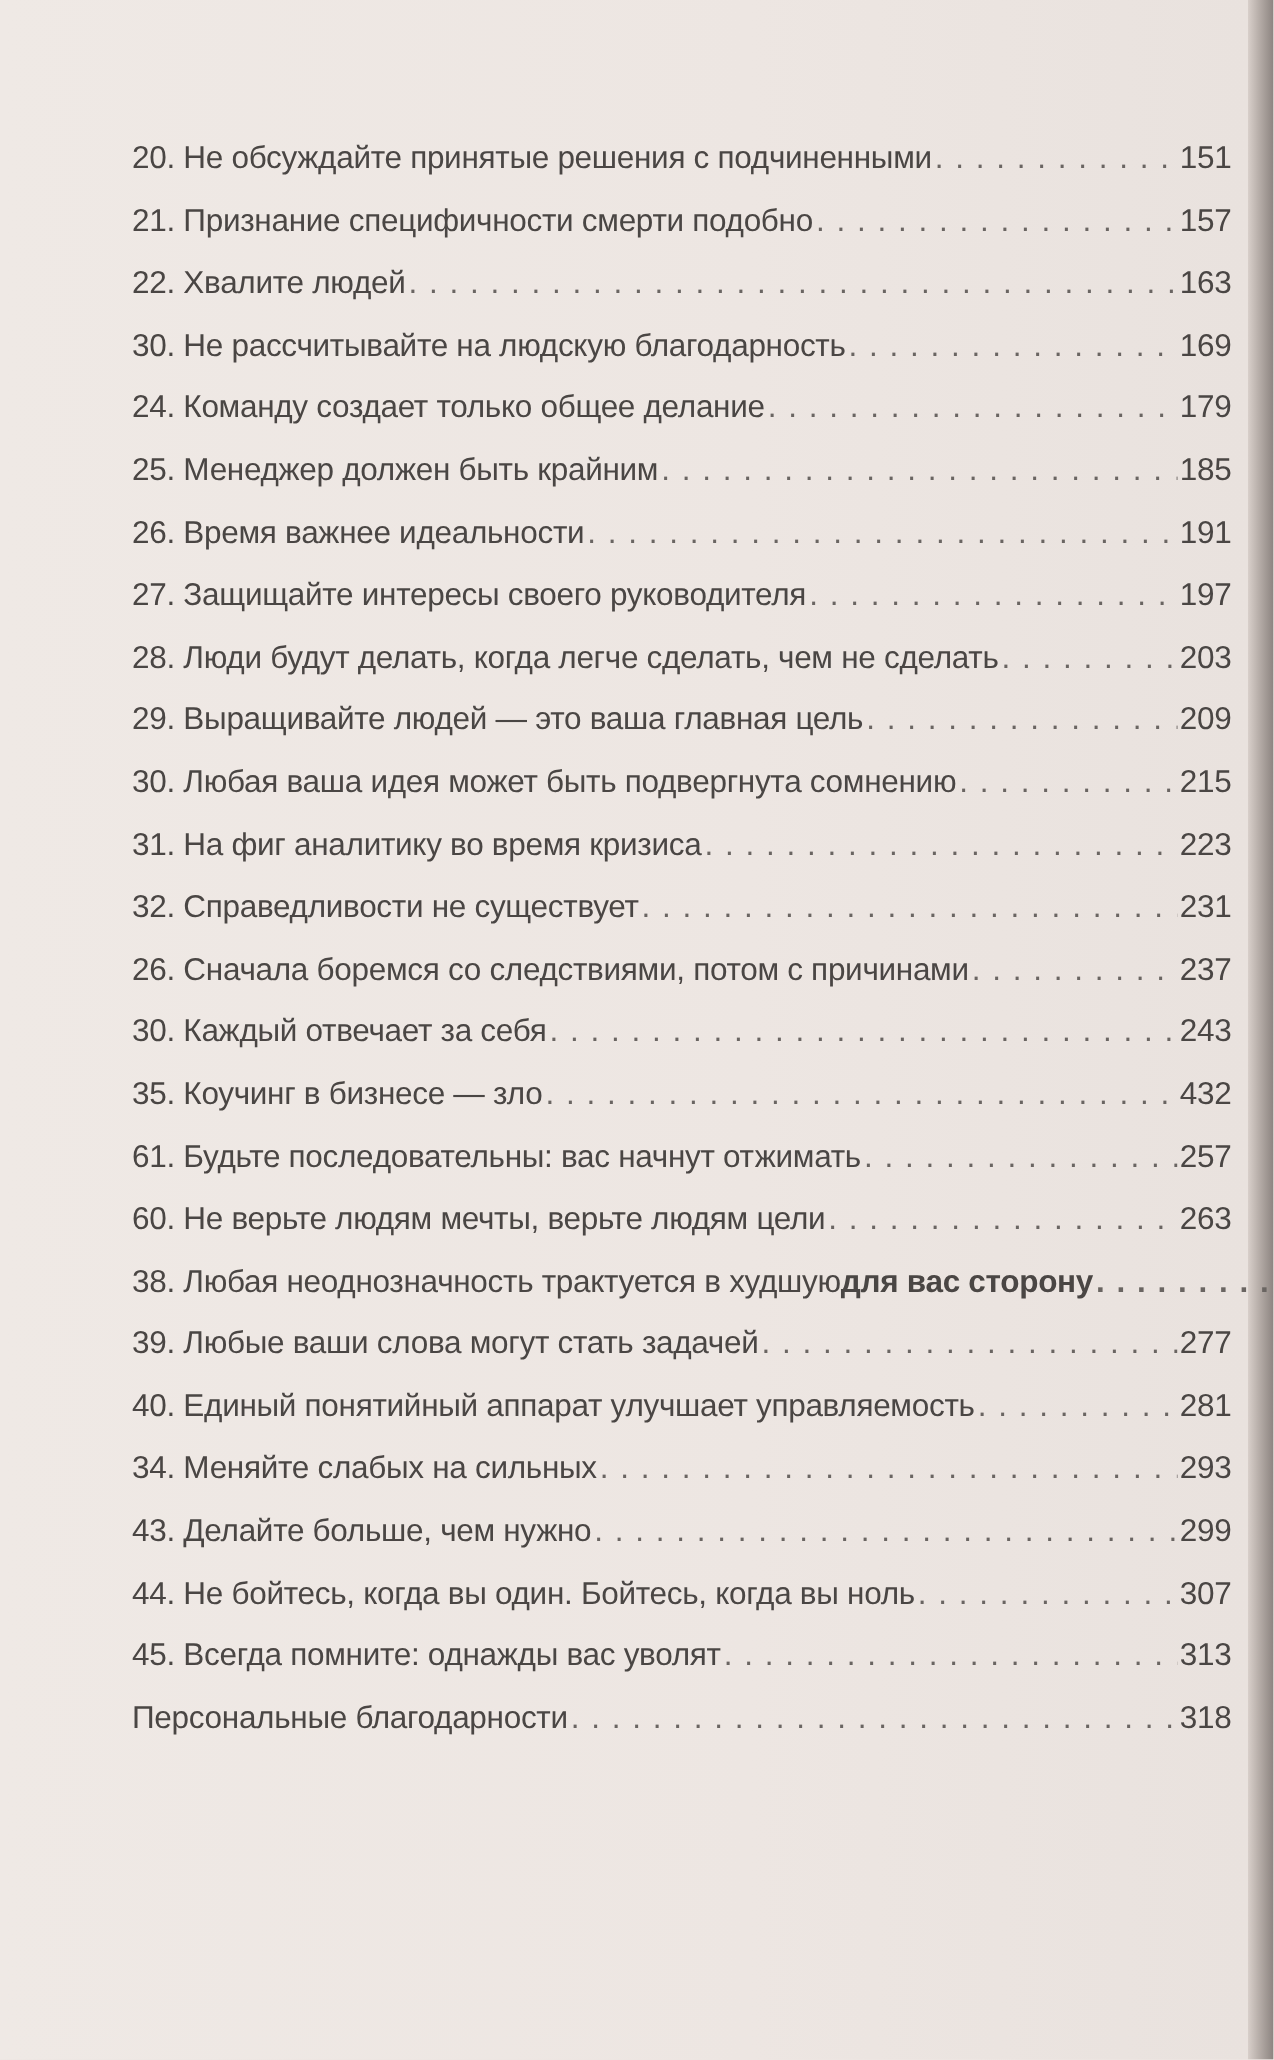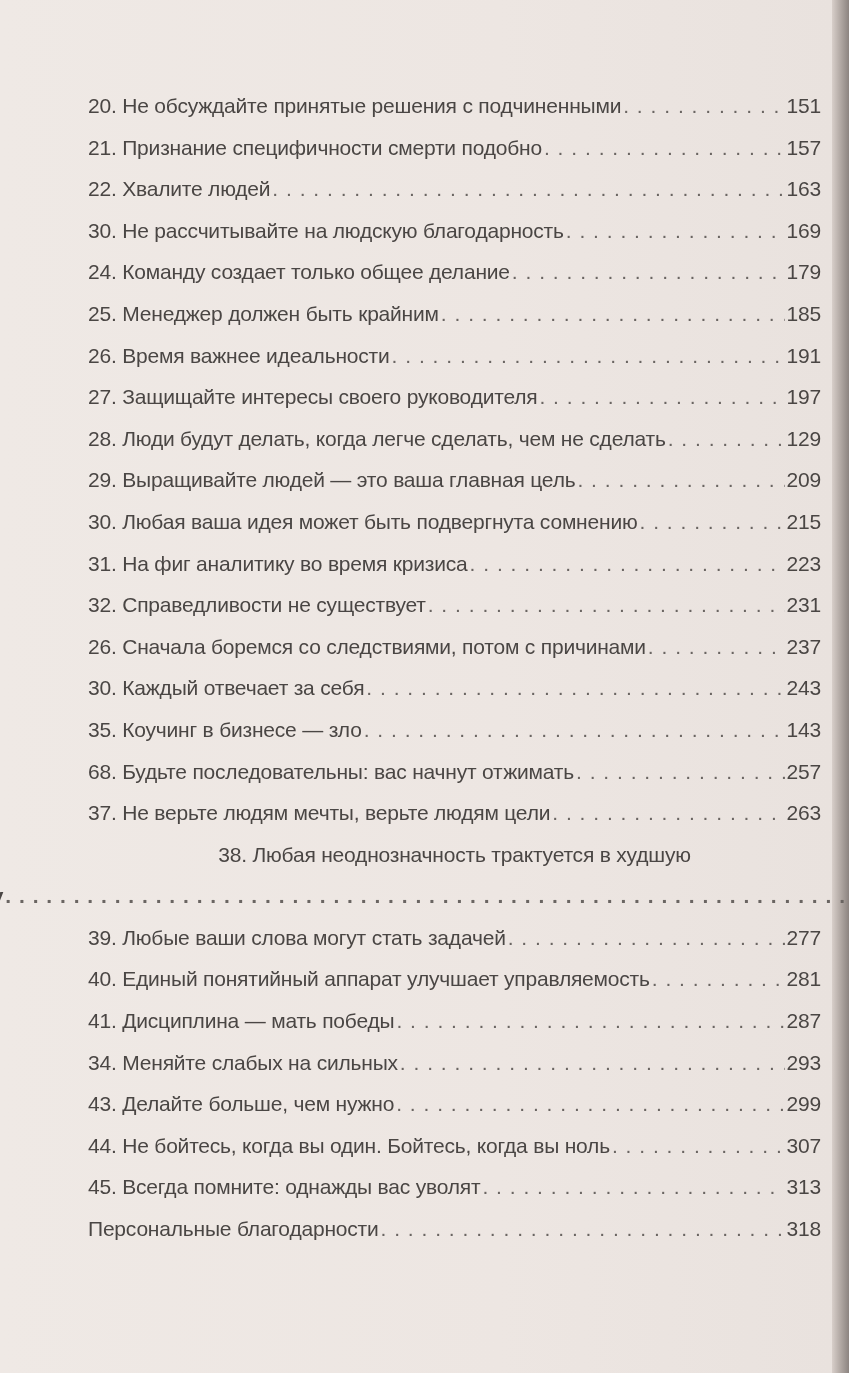--- a/index.html
+++ b/index.html
@@ -30,21 +30,21 @@
   .entry .title { white-space: nowrap; }
   .entry .dots {
     flex: 1; overflow: hidden; white-space: nowrap;
     margin: 0 2px; color: #6a6562;
   }
   .entry .dots::after {
     content: ". . . . . . . . . . . . . . . . . . . . . . . . . . . . . . . . . . . . . . . . . . . . . . . . . . . . . . . . . . . . . . . . . . . . . . . . . . . .";
     letter-spacing: 1px;
   }
   .entry .page-num { white-space: nowrap; }
-  .entry.multi { height: auto; flex-direction: column; align-items: center; }
+  .entry.multi { height: auto; flex-direction: row; align-items: flex-end; }
   .entry.multi .line1 { height: 41.6px; white-space: nowrap; }
   .entry.multi .line2 { display: flex; align-items: baseline; height: 41.6px; font-weight: bold; }
 </style>
 </head>
 <body>
 
 <div class="page"></div>
 <div class="edge"></div>
 
 <div class="toc">
@@ -85,21 +85,21 @@
         <span class="page-num">191</span>
       </div>
       <div class="entry">
         <span class="title">27. Защищайте интересы своего руководителя</span>
         <span class="dots"></span>
         <span class="page-num">197</span>
       </div>
       <div class="entry">
         <span class="title">28. Люди будут делать, когда легче сделать, чем не сделать</span>
         <span class="dots"></span>
-        <span class="page-num">129</span>
+        <span class="page-num">203</span>
       </div>
       <div class="entry">
         <span class="title">29. Выращивайте людей — это ваша главная цель</span>
         <span class="dots"></span>
         <span class="page-num">209</span>
       </div>
       <div class="entry">
         <span class="title">30. Любая ваша идея может быть подвергнута сомнению</span>
         <span class="dots"></span>
         <span class="page-num">215</span>
@@ -120,29 +120,29 @@
         <span class="page-num">237</span>
       </div>
       <div class="entry">
         <span class="title">30. Каждый отвечает за себя</span>
         <span class="dots"></span>
         <span class="page-num">243</span>
       </div>
       <div class="entry">
         <span class="title">35. Коучинг в бизнесе — зло</span>
         <span class="dots"></span>
-        <span class="page-num">143</span>
+        <span class="page-num">432</span>
       </div>
       <div class="entry">
-        <span class="title">68. Будьте последовательны: вас начнут отжимать</span>
+        <span class="title">61. Будьте последовательны: вас начнут отжимать</span>
         <span class="dots"></span>
         <span class="page-num">257</span>
       </div>
       <div class="entry">
-        <span class="title">37. Не верьте людям мечты, верьте людям цели</span>
+        <span class="title">60. Не верьте людям мечты, верьте людям цели</span>
         <span class="dots"></span>
         <span class="page-num">263</span>
       </div>
     </div>
   <div class="entry multi">
     <div class="line1">38. Любая неоднозначность трактуется в худшую</div>
     <div class="line2">
       <span class="title">для вас сторону</span>
       <span class="dots"></span>
       <span class="page-num">271</span>
@@ -151,25 +151,20 @@
   <div id="toc-bottom">
       <div class="entry">
         <span class="title">39. Любые ваши слова могут стать задачей</span>
         <span class="dots"></span>
         <span class="page-num">277</span>
       </div>
       <div class="entry">
         <span class="title">40. Единый понятийный аппарат улучшает управляемость</span>
         <span class="dots"></span>
         <span class="page-num">281</span>
-      </div>
-      <div class="entry">
-        <span class="title">41. Дисциплина — мать победы</span>
-        <span class="dots"></span>
-        <span class="page-num">287</span>
       </div>
       <div class="entry">
         <span class="title">34. Меняйте слабых на сильных</span>
         <span class="dots"></span>
         <span class="page-num">293</span>
       </div>
       <div class="entry">
         <span class="title">43. Делайте больше, чем нужно</span>
         <span class="dots"></span>
         <span class="page-num">299</span>

